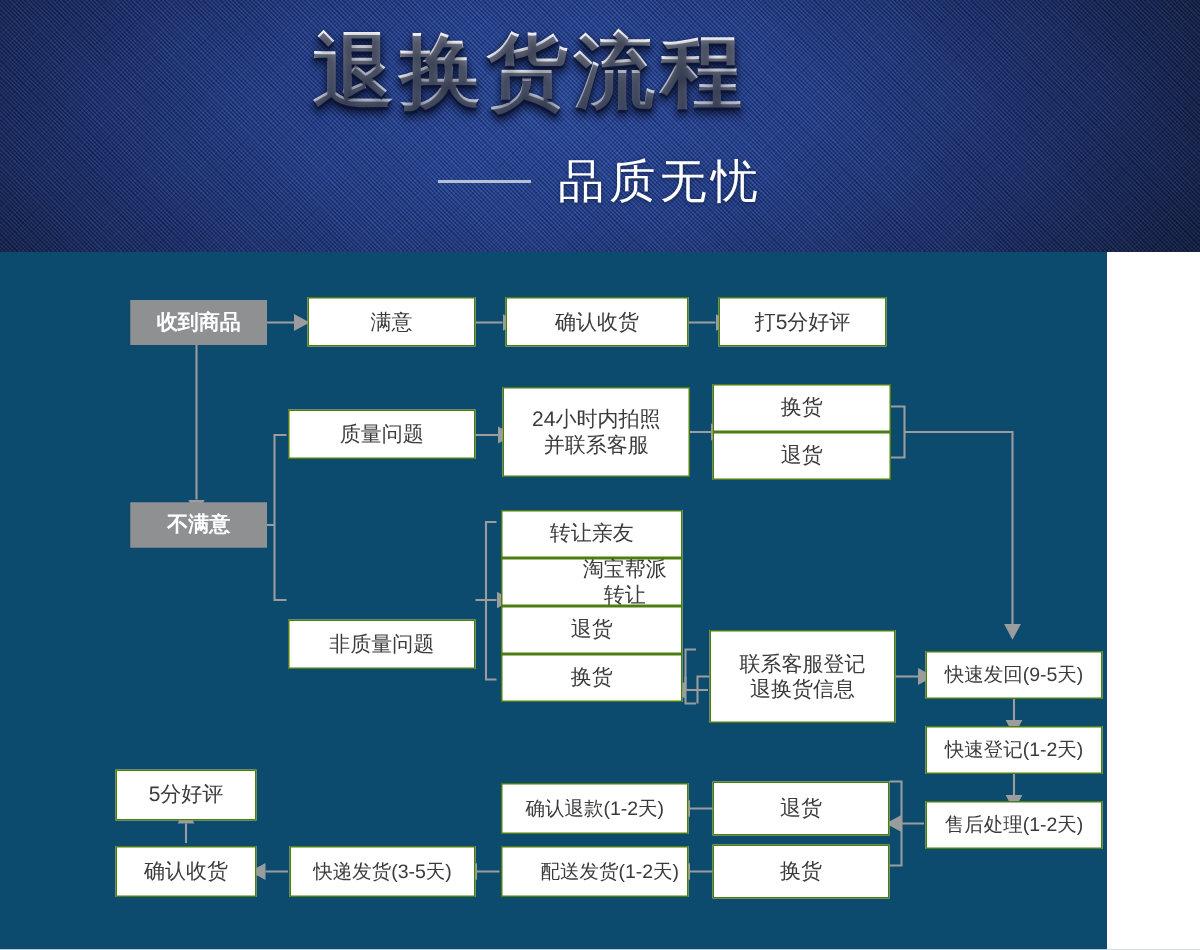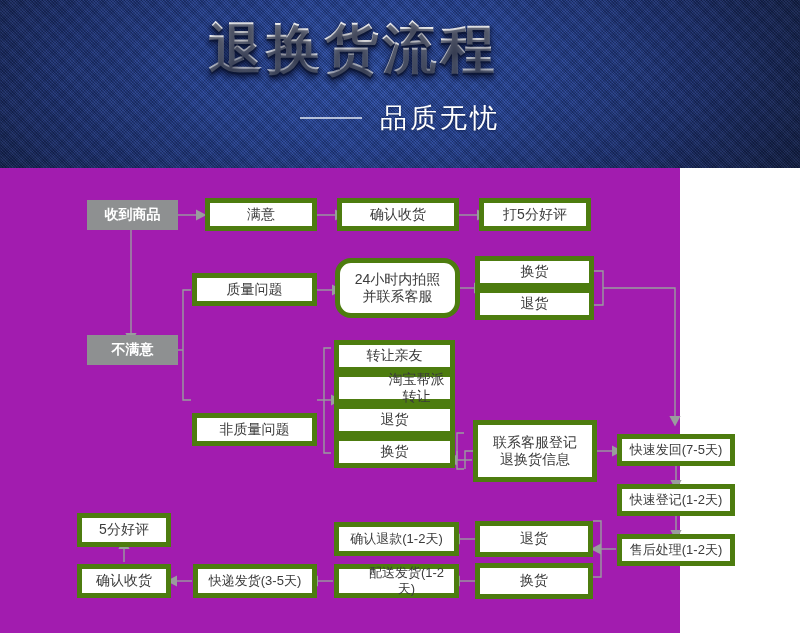--- a/index.html
+++ b/index.html
@@ -61,52 +61,52 @@
     justify-content: center;
     gap: 18px;
   }
   #header-rule {
     width: 62px;
     height: 2px;
     background: #cdd6e8;
     opacity: 0.85;
   }
   #header-subtitle {
-    font-size: 27px;
+    font-size: 31px;
     font-weight: normal;
     letter-spacing: 3px;
     color: #ffffff;
     text-shadow: 0 1px 3px rgba(6,12,36,0.55);
   }
 
   
   #flow {
     position: absolute;
     left: 0; top: 168px;
-    width: 680px; height: 465px;
-    background: #a21caf;
+    width: 738px; height: 465px;
+    background: #0c4a6e;
   }
   #lines {
     position: absolute;
     left: 0; top: 0;
     width: 800px; height: 465px;
     pointer-events: none;
   }
 
   .node {
     position: absolute;
     box-sizing: border-box;
     display: flex;
     align-items: center;
     justify-content: center;
     text-align: center;
     font-size: 14px;
     color: #3b3b3b;
     background: #ffffff;
-    border: 5px solid #4d7c0f;
+    border: 1px solid #4d7c0f;
     line-height: 1.25;
     padding: 0 4px;
     white-space: pre-line;
   }
   .node.filled {
     background: #8e9091;
     border: 1px solid #8e9091;
     color: #ffffff;
     font-weight: bold;
   }
@@ -189,35 +189,35 @@
     </svg>
 
     <div class="node filled" style="left:87px; top:32px; width:91px; height:30px;">收到商品</div>
     <div class="node" style="left:205px; top:30px; width:112px; height:33px;">满意</div>
     <div class="node" style="left:337px; top:30px; width:122px; height:33px;">确认收货</div>
     <div class="node" style="left:479px; top:30px; width:112px; height:33px;text-align:center;">打5分好评</div>
 
     <div class="node filled" style="left:87px; top:167px; width:91px; height:30px;">不满意</div>
 
     <div class="node" style="left:192px; top:105px; width:125px; height:33px;">质量问题</div>
-    <div class="node" style="left:335px; top:90px; width:125px; height:60px;border-radius:16px;">24小时内拍照
+    <div class="node" style="left:335px; top:90px; width:125px; height:60px;">24小时内拍照
 并联系客服</div>
     <div class="node" style="left:475px; top:88px; width:119px; height:32px;">换货</div>
     <div class="node" style="left:475px; top:120px; width:119px; height:32px;">退货</div>
 
     <div class="node" style="left:192px; top:216px; width:125px; height:33px;margin-top:29px;">非质量问题</div>
     <div class="node" style="left:334px; top:172px; width:121px; height:32px;">转让亲友</div>
     <div class="node" style="left:334px; top:204px; width:121px; height:32px;padding-left:48px;">淘宝帮派转让</div>
     <div class="node" style="left:334px; top:236px; width:121px; height:32px;">退货</div>
     <div class="node" style="left:334px; top:268px; width:121px; height:32px;">换货</div>
 
     <div class="node" style="left:473px; top:252px; width:124px; height:62px;">联系客服登记
 退换货信息</div>
 
-    <div class="node small" style="left:617px; top:266px; width:118px; height:32px;">快速发回(7-5天)</div>
+    <div class="node small" style="left:617px; top:266px; width:118px; height:32px;">快速发回(9-5天)</div>
     <div class="node small" style="left:617px; top:316px; width:118px; height:32px;">快速登记(1-2天)</div>
     <div class="node small" style="left:617px; top:366px; width:118px; height:32px;">售后处理(1-2天)</div>
 
     <div class="node" style="left:475px; top:353px; width:118px; height:36px;">退货</div>
     <div class="node" style="left:475px; top:395px; width:118px; height:36px;">换货</div>
 
     <div class="node small" style="left:334px; top:354px; width:125px; height:34px;">确认退款(1-2天)</div>
     <div class="node small" style="left:334px; top:396px; width:125px; height:34px;padding-left:24px;">配送发货(1-2天)</div>
     <div class="node small" style="left:193px; top:396px; width:124px; height:34px;">快递发货(3-5天)</div>
     <div class="node" style="left:77px; top:396px; width:94px; height:34px;">确认收货</div>

